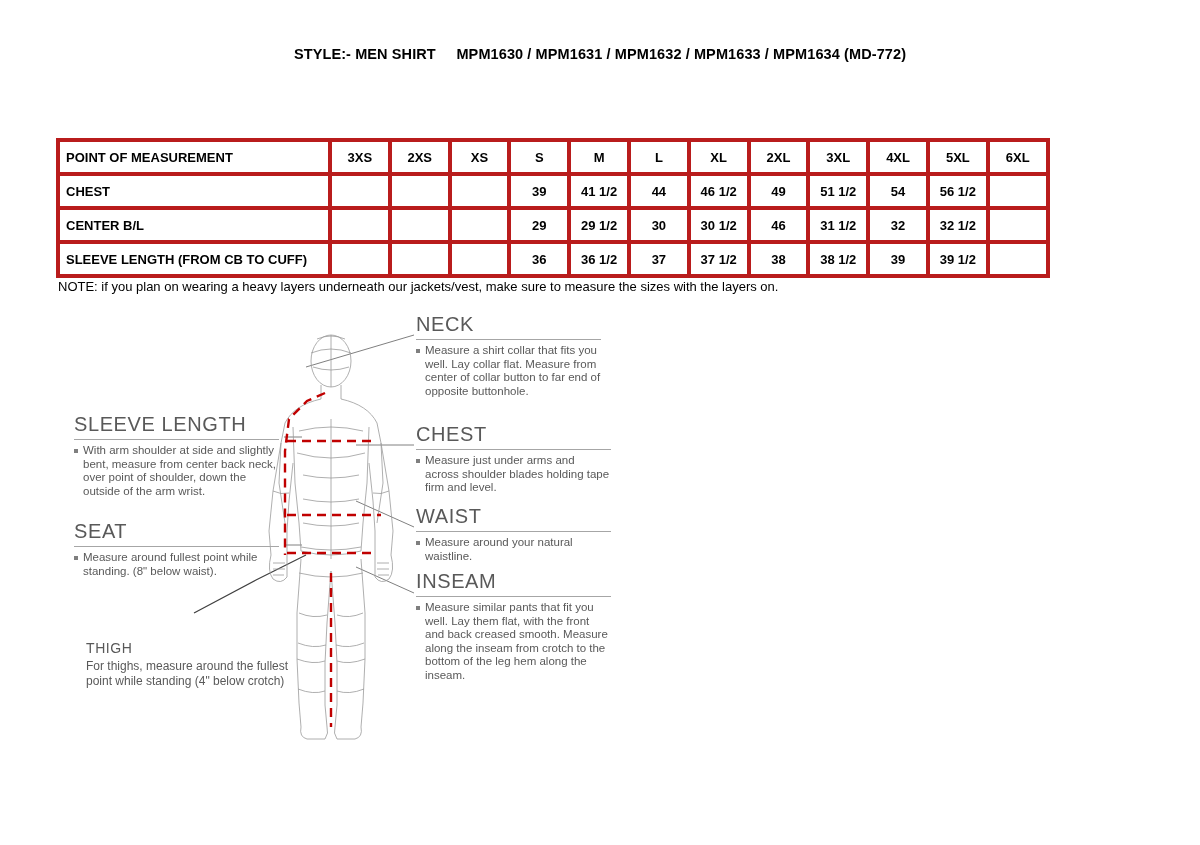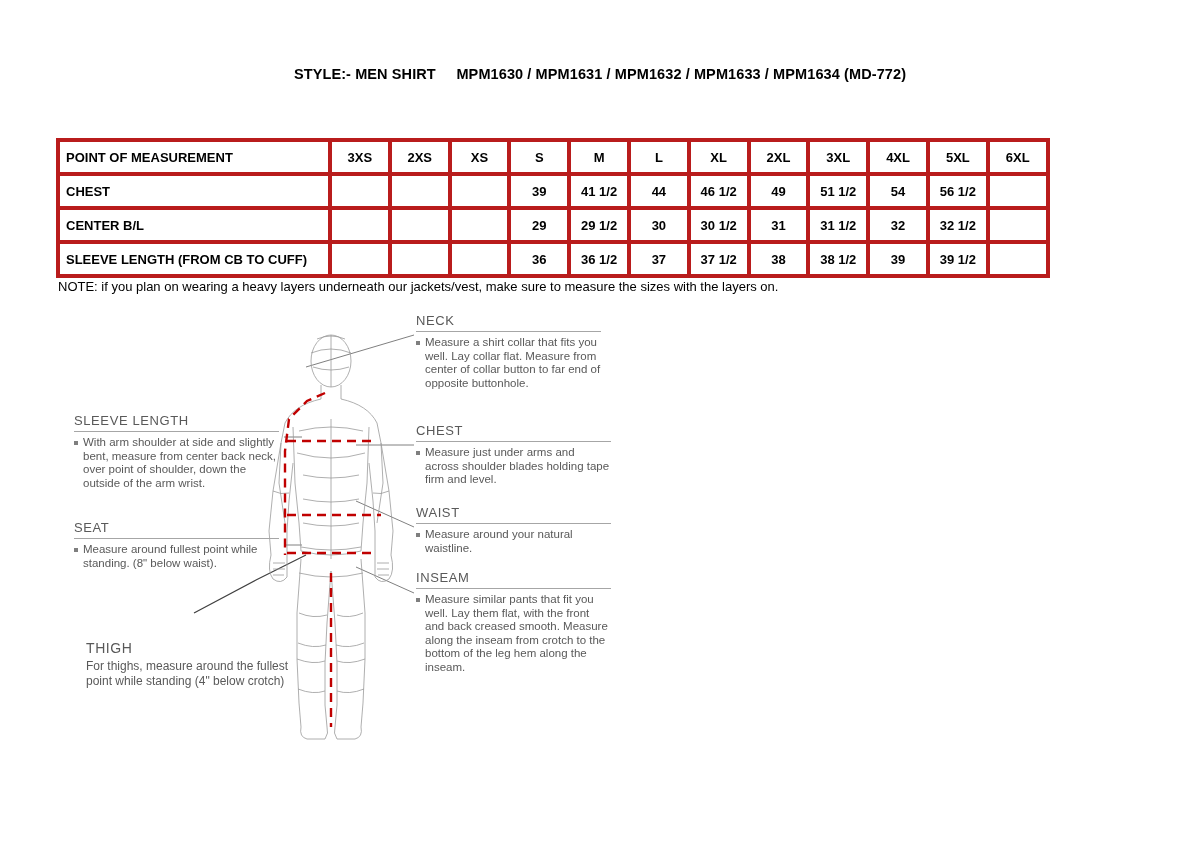--- a/index.html
+++ b/index.html
@@ -20,21 +20,20 @@
   .doc-title {
     position: absolute;
     top: 46px;
     left: 0;
     width: 1200px;
     text-align: center;
     font-size: 14.5px;
     font-weight: bold;
     letter-spacing: 0.1px;
     white-space: pre;
-    margin-top: 20px;
   }
 
   
   .size-table-wrap {
     position: absolute;
     top: 138px;
     left: 56px;
     width: 990px;
   }
   table.size-table {
@@ -72,21 +71,21 @@
   
   .diagram {
     position: absolute;
     top: 305px;
     left: 56px;
     width: 1090px;
     height: 440px;
   }
   .blk { position: absolute; }
   .blk .hd {
-    font-size: 13px;
+    font-size: 20px;
     color: #595959;
     letter-spacing: 0.6px;
     font-family: "Liberation Sans", sans-serif;
     margin-bottom: 3px;
     white-space: nowrap;
   }
   .blk .rule {
     height: 1px;
     background: #a6a6a6;
     margin-bottom: 4px;
@@ -198,21 +197,21 @@
       </tr>
       <tr>
         <td class="pom">CENTER B/L</td>
         <td></td>
         <td></td>
         <td></td>
         <td>29</td>
         <td>29 1/2</td>
         <td>30</td>
         <td>30 1/2</td>
-        <td>31</td>
+        <td>46</td>
         <td>31 1/2</td>
         <td>32</td>
         <td>32 1/2</td>
         <td></td>
       </tr>
       <tr>
         <td class="pom">SLEEVE LENGTH (FROM CB TO CUFF)</td>
         <td></td>
         <td></td>
         <td></td>

